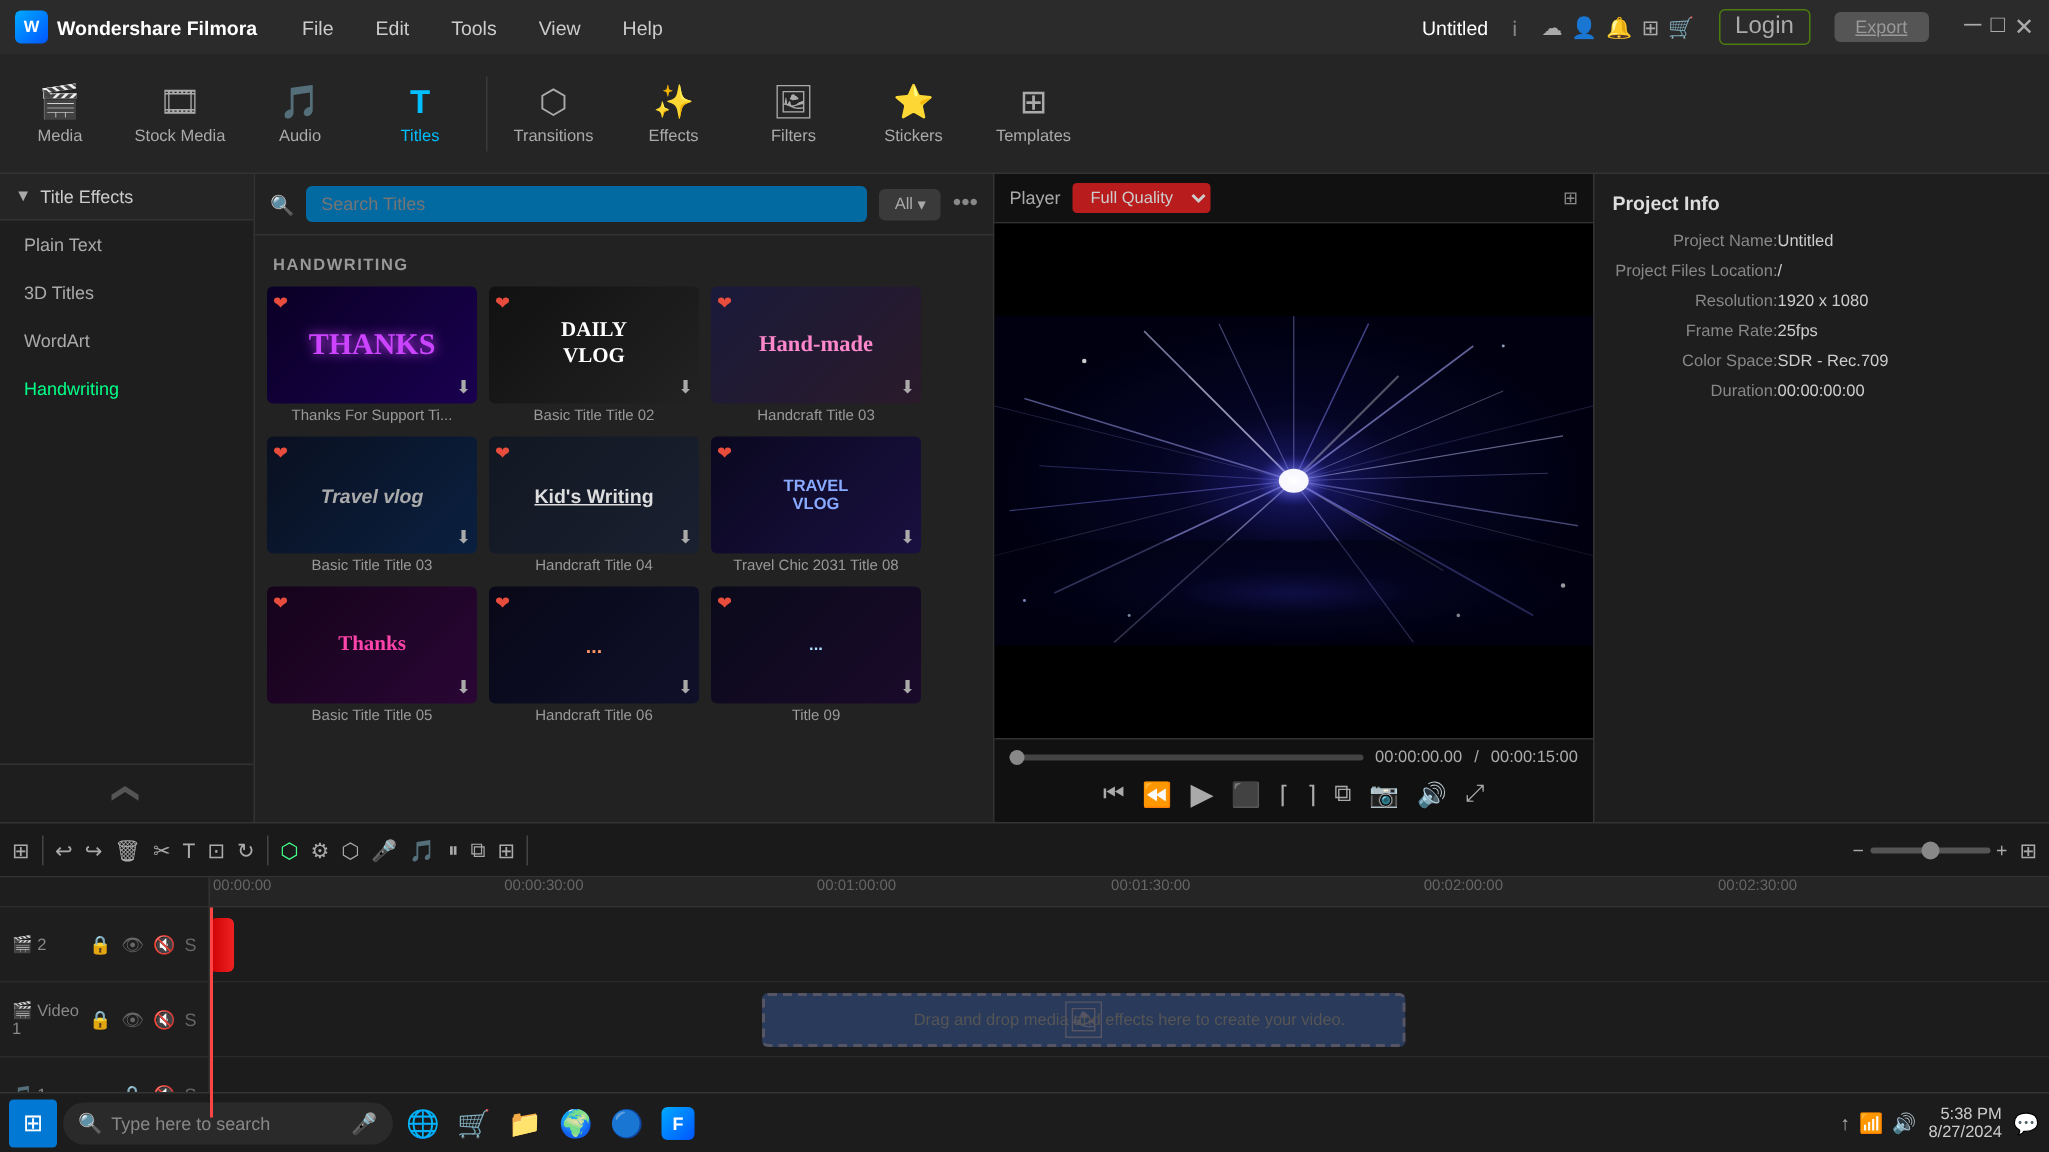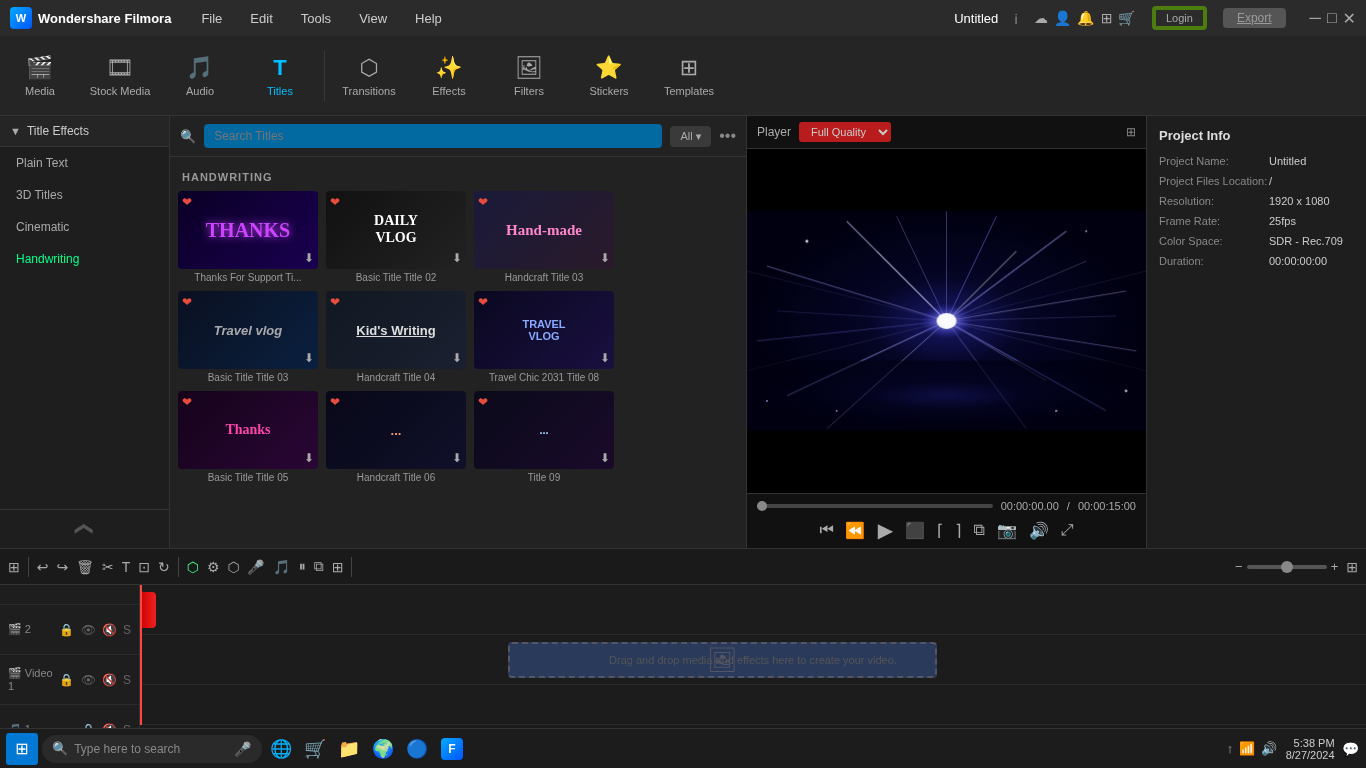--- a/index.html
+++ b/index.html
@@ -10,21 +10,21 @@
       display: flex; align-items: center; background: #2b2b2b; height: 36px; padding: 0 10px; gap: 16px;
     }
     #menubar .logo { display: flex; align-items: center; gap: 6px; color: #fff; font-weight: bold; font-size: 13px; margin-right: 8px; }
     #menubar .logo-icon { width: 22px; height: 22px; background: linear-gradient(135deg, #00aaff, #0055ff); border-radius: 4px; display: flex; align-items: center; justify-content: center; color: #fff; font-size: 11px; font-weight: bold; }
     #menubar .menu-item { color: #ccc; font-size: 13px; cursor: pointer; padding: 2px 6px; }
     #menubar .spacer { flex: 1; }
     #menubar .project-title { color: #fff; font-size: 13px; }
     #menubar .window-controls { display: flex; gap: 8px; }
     .topbar-icons { display: flex; align-items: center; gap: 6px; }
     .topbar-icon { color: #aaa; cursor: pointer; font-size: 14px; }
-    .login-btn { background: transparent; border: 4px solid #4d7c0f; color: #aaa; padding: 2px 10px; border-radius: 4px; cursor: pointer; font-size: 11px; text-align: right; }
+    .login-btn { background: transparent; border: 1px solid #4d7c0f; color: #aaa; padding: 2px 10px; border-radius: 4px; cursor: pointer; font-size: 16px; text-align: right; }
     .export-btn { background: #555; border: none; color: #999; padding: 3px 14px; border-radius: 4px; cursor: pointer; font-size: 12px; text-decoration: underline; }
 
     
     #toolbar {
       display: flex; align-items: center; background: #252525; height: 80px; border-bottom: 1px solid #333;
     }
     .toolbar-item {
       display: flex; flex-direction: column; align-items: center; justify-content: center;
       width: 80px; height: 80px; cursor: pointer; color: #aaa; font-size: 11px; gap: 4px;
     }
@@ -94,24 +94,24 @@
     #preview-controls { padding: 6px 10px; border-top: 1px solid #333; }
     .time-bar { display: flex; align-items: center; gap: 8px; margin-bottom: 6px; }
     .progress-bar-bg { flex: 1; height: 4px; background: #444; border-radius: 2px; position: relative; }
     .progress-bar-fg { height: 4px; background: #888; border-radius: 2px; width: 0%; }
     .progress-dot { width: 10px; height: 10px; background: #888; border-radius: 50%; position: absolute; left: 0; top: -3px; }
     .time-text { font-size: 11px; color: #aaa; white-space: nowrap; }
     .ctrl-buttons { display: flex; align-items: center; gap: 12px; justify-content: center; }
     .ctrl-btn { color: #aaa; cursor: pointer; font-size: 16px; }
 
     
-    #right-panel { width: 220px; background: #1e1e1e; border-left: 1px solid #333; padding: 12px; }
+    #right-panel { width: 304px; background: #1e1e1e; border-left: 1px solid #333; padding: 12px; }
     .info-title { font-size: 13px; color: #ddd; font-weight: bold; margin-bottom: 12px; }
     .info-row { display: flex; margin-bottom: 8px; }
-    .info-label { color: #888; font-size: 11px; width: 110px; flex-shrink: 0; }
+    .info-label { color: #888; font-size: 11px; width: 110px; flex-shrink: 0; text-align: right; }
     .info-value { color: #ccc; font-size: 11px; }
 
     
     #timeline-area { height: 220px; background: #1a1a1a; border-top: 1px solid #333; display: flex; flex-direction: column; }
     #timeline-toolbar { display: flex; align-items: center; padding: 4px 8px; gap: 8px; border-bottom: 1px solid #333; height: 36px; }
     .tl-btn { color: #aaa; cursor: pointer; font-size: 14px; background: none; border: none; }
     .tl-divider { width: 1px; height: 20px; background: #444; }
     .tl-spacer { flex: 1; }
     .tl-zoom { display: flex; align-items: center; gap: 4px; }
     .zoom-icon { color: #aaa; font-size: 13px; }
@@ -229,21 +229,21 @@
 <div id="main">
 
   <div id="left-panel">
     <div id="left-panel-header">
       <span class="collapse-arrow">▼</span>
       <span>Title Effects</span>
     </div>
     <div class="sidebar-nav">
       <div class="sidebar-item">Plain Text</div>
       <div class="sidebar-item">3D Titles</div>
-      <div class="sidebar-item">Cinematic</div>
+      <div class="sidebar-item">WordArt</div>
       <div class="sidebar-item active">Handwriting</div>
     </div>
     <div style="display:flex;justify-content:center;padding:8px;border-top:1px solid #333;">
       <span style="color:#555;font-size:18px;cursor:pointer;transform:rotate(90deg);display:inline-block;">❮</span>
     </div>
   </div>
 
   <div id="content-panel">
     <div id="search-bar">
       <span class="search-icon">🔍</span>
@@ -514,20 +514,28 @@
       <div class="track-label-row">
         <span class="track-label-text">🎵 1</span>
         <span class="track-icon">🔒</span>
         <span class="track-icon">🔇</span>
         <span class="track-icon">S</span>
       </div>
     </div>
 
     <div id="timeline-content">
 
+      <div id="time-ruler">
+        <span class="ruler-tick" style="left:2px;">00:00:00</span>
+        <span class="ruler-tick" style="left:16%;">00:00:30:00</span>
+        <span class="ruler-tick" style="left:33%;">00:01:00:00</span>
+        <span class="ruler-tick" style="left:49%;">00:01:30:00</span>
+        <span class="ruler-tick" style="left:66%;">00:02:00:00</span>
+        <span class="ruler-tick" style="left:82%;">00:02:30:00</span>
+      </div>
       <div id="tracks-body" style="position:relative;">
 
         <div class="playhead" style="left:0;"></div>
 
         <div class="track-row" style="background:#1c1c1c;">
 
           <div class="track-clip track-clip-red" style="left:0;width:6px;"></div>
         </div>
 
         <div class="track-row" style="background:#1c1c1c;">

